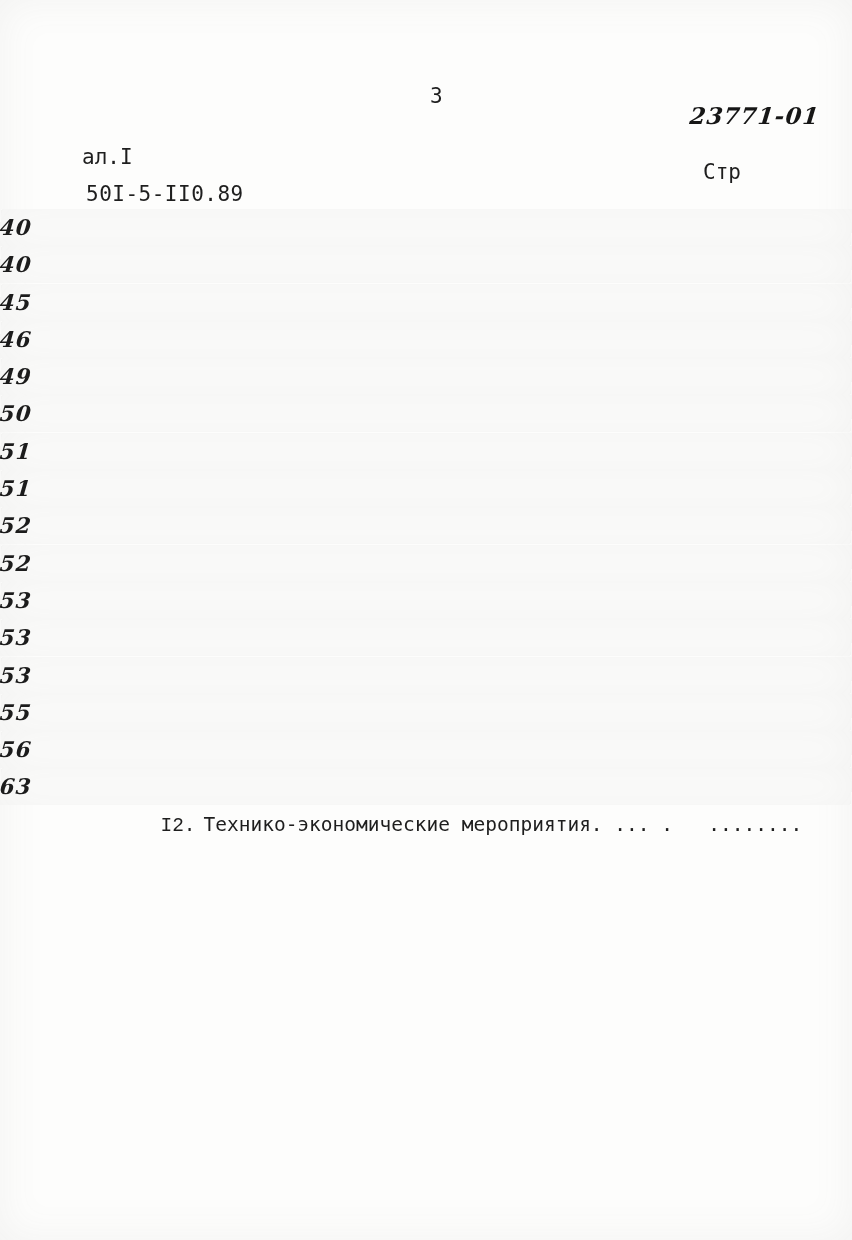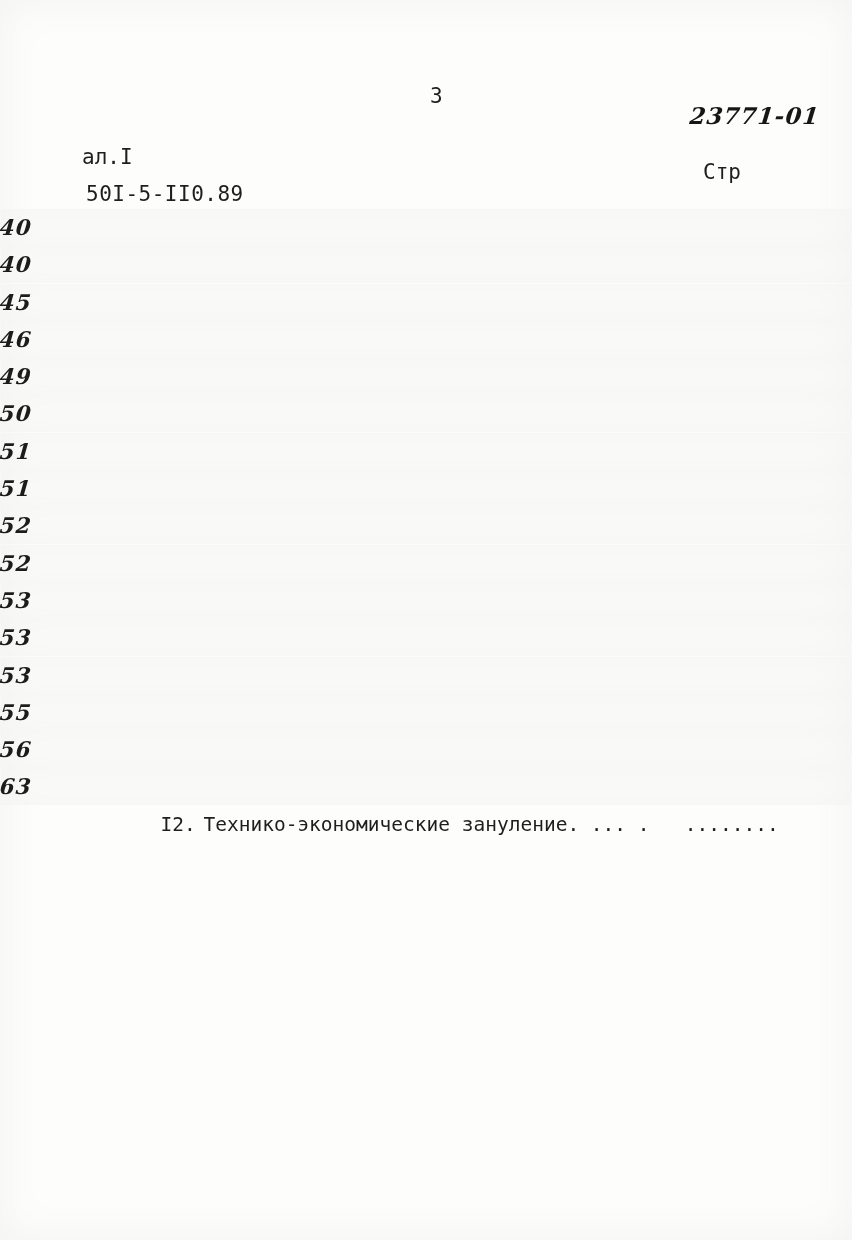--- a/index.html
+++ b/index.html
@@ -78,20 +78,21 @@
     height: 37.3px;
     line-height: 37.3px;
     padding-left: 90px;
     font-size: 19.5px;
     white-space: pre;
   }
   .toc-row .num {
     display: inline-block;
     width: 43px;
     white-space: pre;
+    font-family: Liberation Mono, monospace;
   }
   .toc-row.sub {
     padding-left: 135px;
   }
   .toc-row.sub .num {
     width: 57px;
   }
   .toc-row .title {
     white-space: pre;
   }
@@ -195,18 +196,18 @@
       <span class="num">I0.</span><span class="title">Противопожарные мероприятия.............. .....  .</span>
       <span class="page">55</span>
     </div>
 
     <div class="toc-row">
       <span class="num">II.</span><span class="title">Основные положения по организации строительства. .</span>
       <span class="page">56</span>
     </div>
 
     <div class="toc-row">
-      <span class="num">I2.</span><span class="title">Технико-экономические зануление. ... .   ........</span>
+      <span class="num">I2.</span><span class="title">Технико-экономические мероприятия. ... .   ........</span>
       <span class="page">63</span>
     </div>
 
   </div>
 </div>
 
 </body></html>

